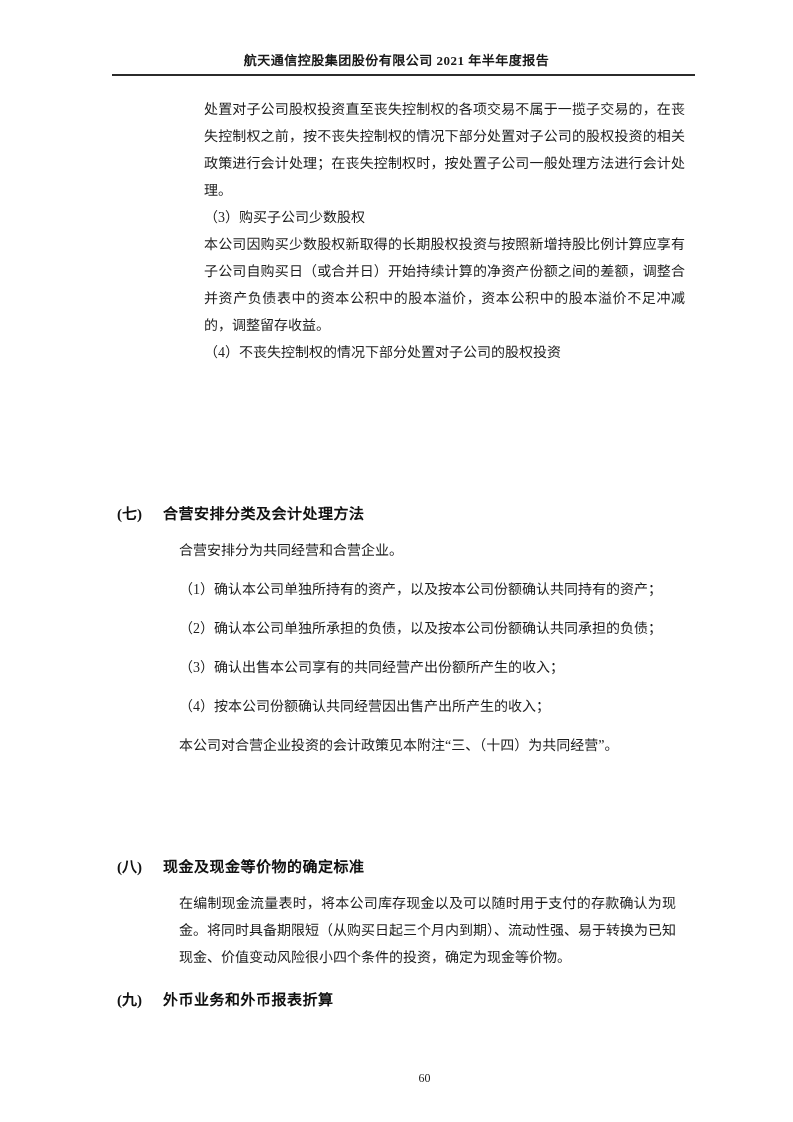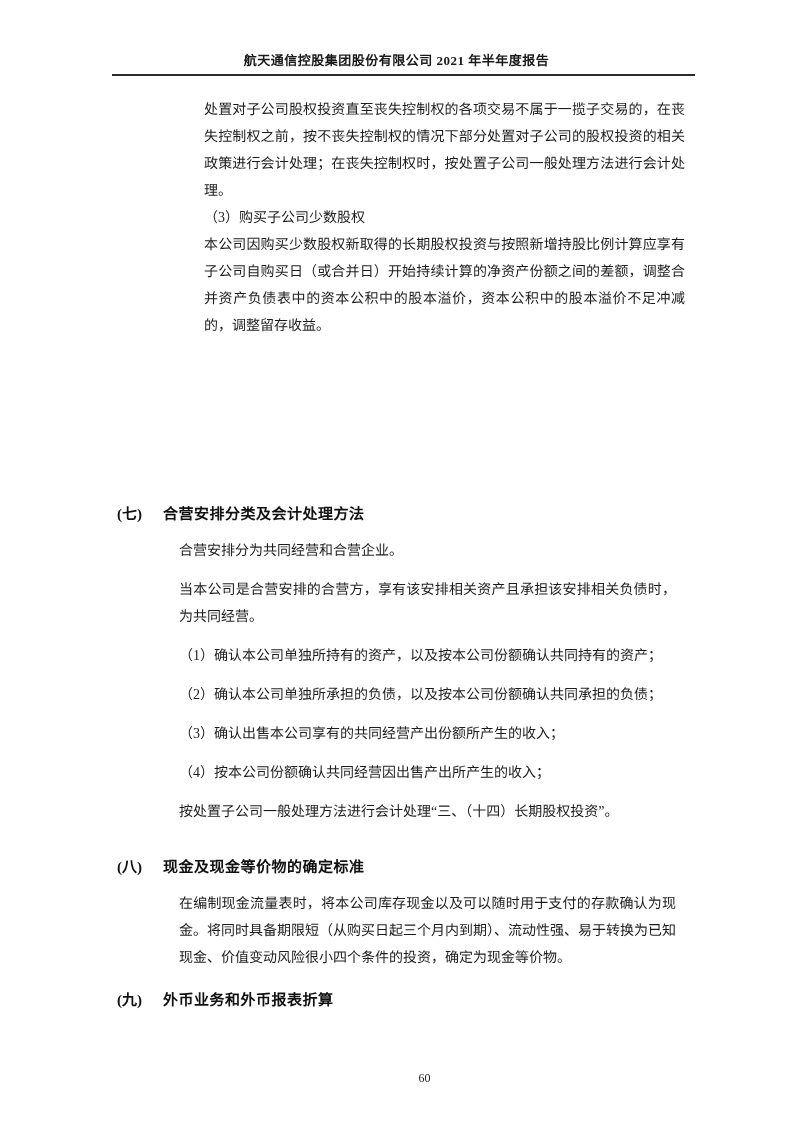--- a/index.html
+++ b/index.html
@@ -104,33 +104,33 @@
 
 <div class="page">
 
   <div class="header-title">航天通信控股集团股份有限公司 2021 年半年度报告</div>
   <div class="header-rule"></div>
 
   <div class="intro-block">
     <p>处置对子公司股权投资直至丧失控制权的各项交易不属于一揽子交易的，在丧失控制权之前，按不丧失控制权的情况下部分处置对子公司的股权投资的相关政策进行会计处理；在丧失控制权时，按处置子公司一般处理方法进行会计处理。</p>
     <p>（3）购买子公司少数股权</p>
     <p>本公司因购买少数股权新取得的长期股权投资与按照新增持股比例计算应享有子公司自购买日（或合并日）开始持续计算的净资产份额之间的差额，调整合并资产负债表中的资本公积中的股本溢价，资本公积中的股本溢价不足冲减的，调整留存收益。</p>
+    <p>（4）不丧失控制权的情况下部分处置对子公司的股权投资</p>
   </div>
 
   <div class="section sec-7">
     <span class="sec-num">(七)</span>
     <span class="sec-title">合营安排分类及会计处理方法</span>
     <div class="sec-body">
       <p>合营安排分为共同经营和合营企业。</p>
-      <p>当本公司是合营安排的合营方，享有该安排相关资产且承担该安排相关负债时，为共同经营。</p>
       <p>（1）确认本公司单独所持有的资产，以及按本公司份额确认共同持有的资产；</p>
       <p>（2）确认本公司单独所承担的负债，以及按本公司份额确认共同承担的负债；</p>
       <p>（3）确认出售本公司享有的共同经营产出份额所产生的收入；</p>
       <p>（4）按本公司份额确认共同经营因出售产出所产生的收入；</p>
-      <p>按处置子公司一般处理方法进行会计处理“三、（十四）长期股权投资”。</p>
+      <p>本公司对合营企业投资的会计政策见本附注“三、（十四）为共同经营”。</p>
     </div>
   </div>
 
   <div class="section sec-8">
     <span class="sec-num">(八)</span>
     <span class="sec-title">现金及现金等价物的确定标准</span>
     <div class="sec-body">
       <p>在编制现金流量表时，将本公司库存现金以及可以随时用于支付的存款确认为现金。将同时具备期限短（从购买日起三个月内到期）、流动性强、易于转换为已知现金、价值变动风险很小四个条件的投资，确定为现金等价物。</p>
     </div>
   </div>

